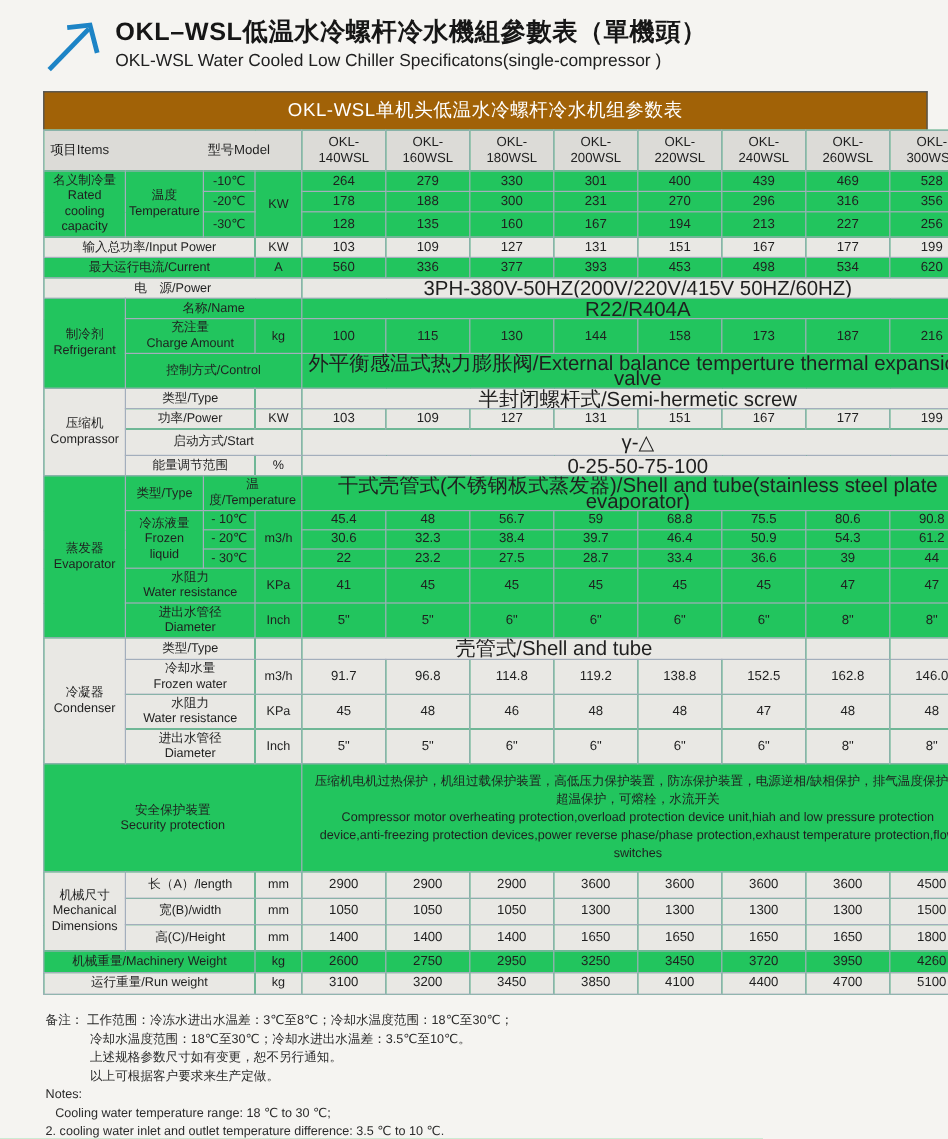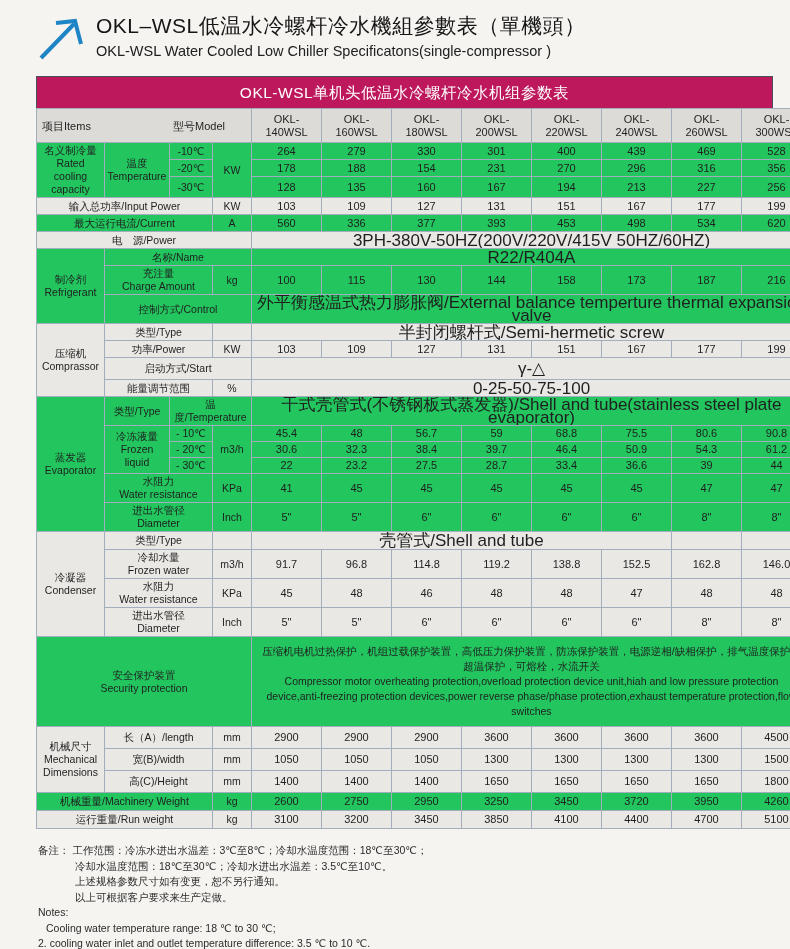--- a/index.html
+++ b/index.html
@@ -3,27 +3,27 @@
 <meta charset="utf-8">
 <style>
   html,body{margin:0;padding:0}
   body{
     width:790px;height:949px;overflow:hidden;
     background:#f5f4f1;color:#1f1f1f;
     font-family:"Liberation Sans","DejaVu Sans",sans-serif;
   }
   .header{display:flex;align-items:flex-start;gap:12px;padding:12px 0 0 36px}
   .logo{flex:0 0 auto;margin-top:4px}
-  .title-zh{font-size:21px;font-weight:400;letter-spacing:.5px;color:#161616}
+  .title-zh{font-size:21px;font-weight:700;letter-spacing:.5px;color:#161616}
   .title-en{font-size:14.5px;margin-top:3px;color:#202020}
 
   .tablewrap{margin:16px 0 0 36px;width:737px}
   .caption{
     box-sizing:border-box;width:737px;height:32px;line-height:32px;
-    background:#be185d;border:1.4px solid #49525a;border-bottom:none;
+    background:#a16207;border:1.4px solid #49525a;border-bottom:none;
     color:#fff;text-align:center;font-size:15.5px;letter-spacing:.5px;
   }
   table{
     border-collapse:collapse;table-layout:fixed;width:776px;
     background:#22c55e;border:1.5px solid #49525a;
   }
   td{
     border:1px solid #a3aebc;box-sizing:border-box;
     font-size:10.5px;line-height:13px;text-align:center;padding:1px 2px;
     overflow:hidden;
@@ -121,21 +121,21 @@
           <td class="val">301</td>
           <td class="val">400</td>
           <td class="val">439</td>
           <td class="val">469</td>
           <td class="val">528</td>
     </tr>
     <tr class="h17">
       <td>-20℃</td>
       <td class="val dsep">178</td>
           <td class="val">188</td>
-          <td class="val">154</td>
+          <td class="val">300</td>
           <td class="val">231</td>
           <td class="val">270</td>
           <td class="val">296</td>
           <td class="val">316</td>
           <td class="val">356</td>
     </tr>
     <tr class="h21">
       <td>-30℃</td>
       <td class="val dsep">128</td>
           <td class="val">135</td>

